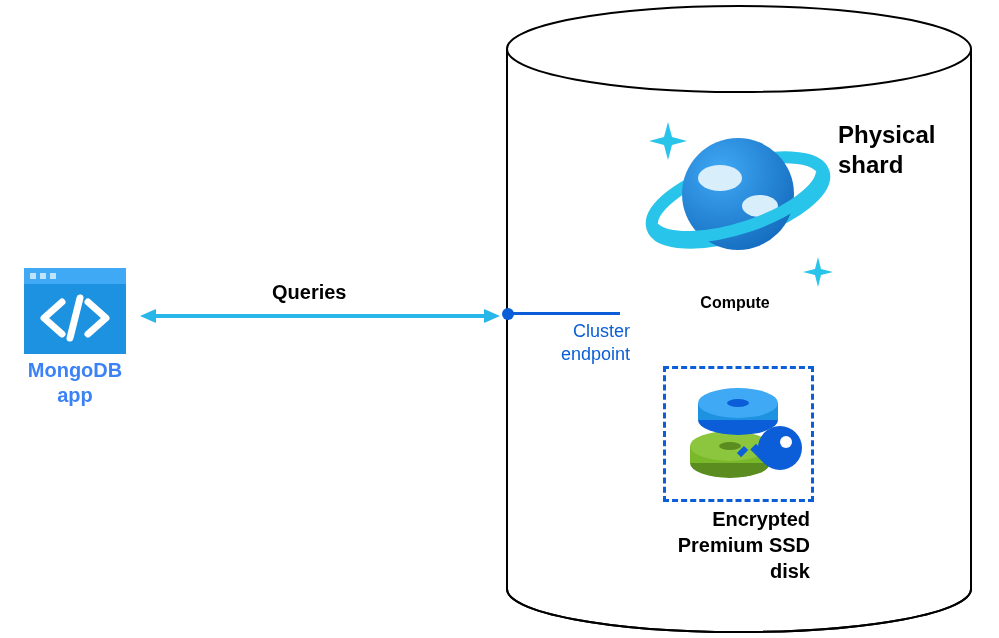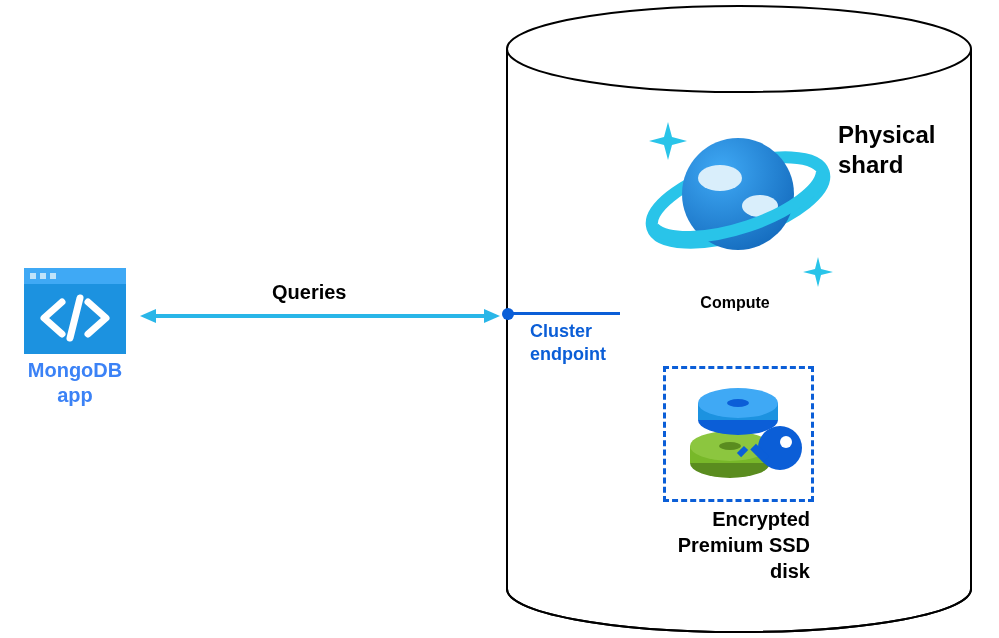--- a/index.html
+++ b/index.html
@@ -60,23 +60,23 @@
       top: 312px;
       width: 112px;
       height: 3px;
       background: #0b5ed7;
     }
     .endpoint-label {
       position: absolute;
       left: 530px;
       top: 320px;
       width: 100px;
-      text-align: left;
+      text-align: right;
       font-size: 18px;
-      font-weight: 700;
+      font-weight: 400;
       color: #0b5ed7;
       line-height: 1.25;
     }
     .cylinder {
       position: absolute;
       left: 504px;
       top: 4px;
       width: 470px;
       height: 630px;
     }

